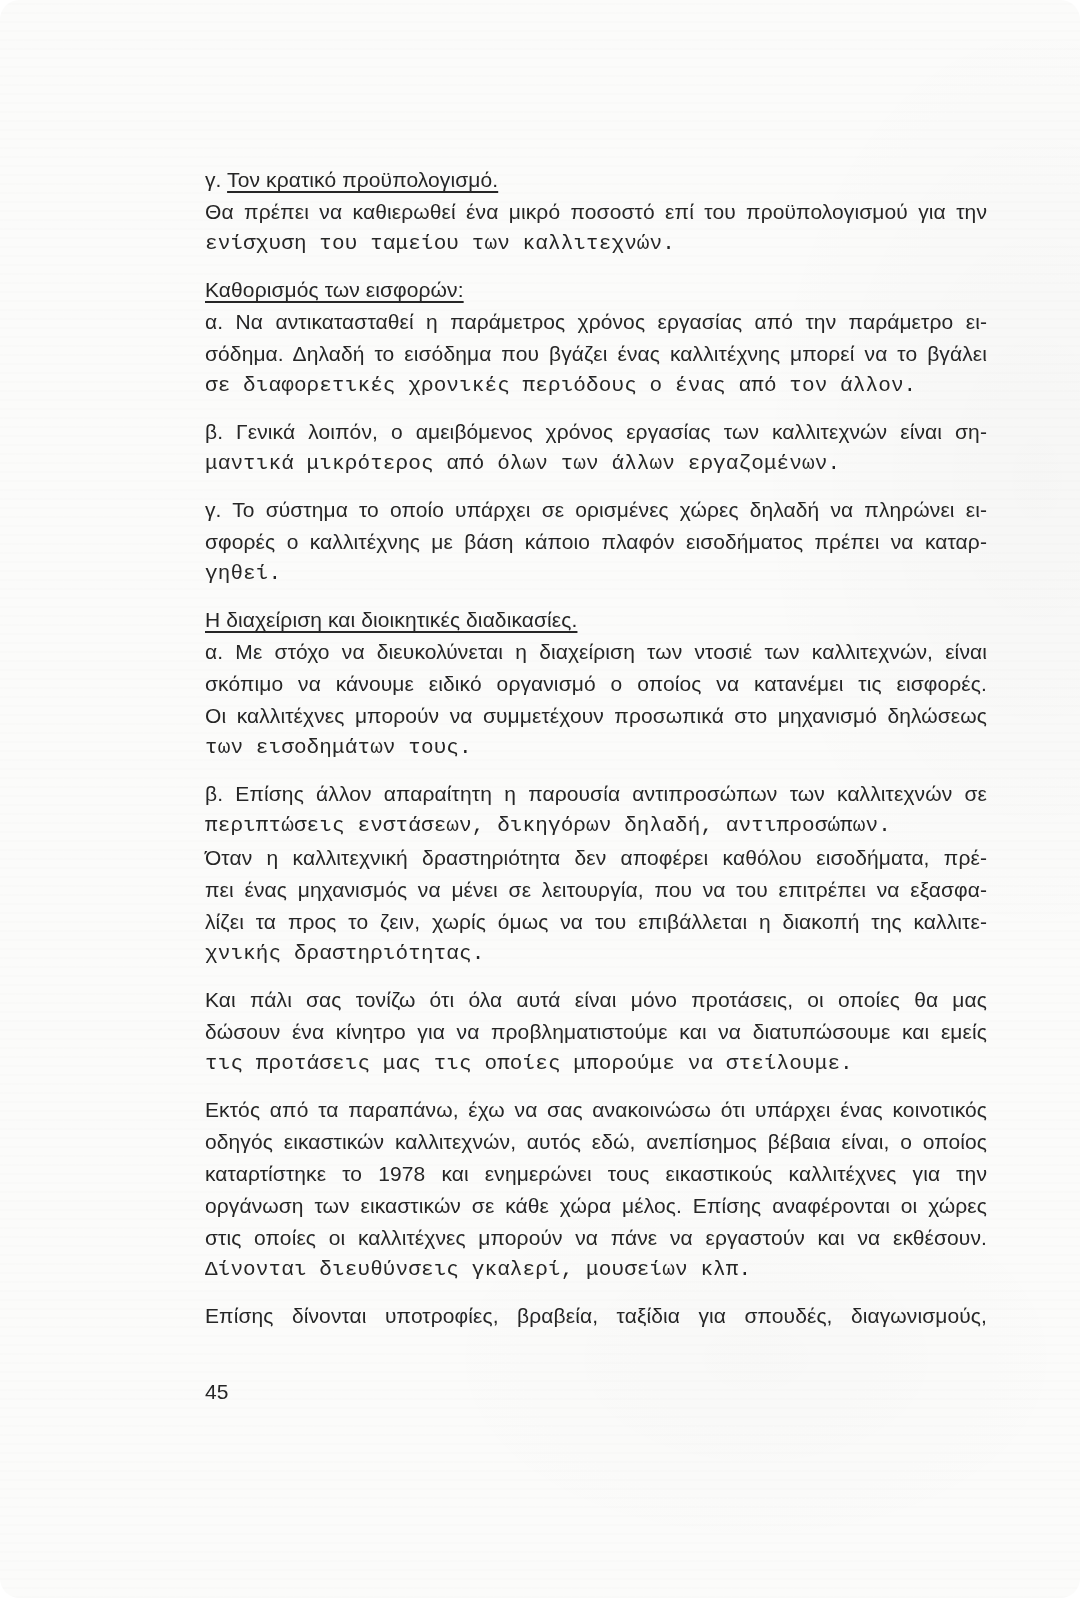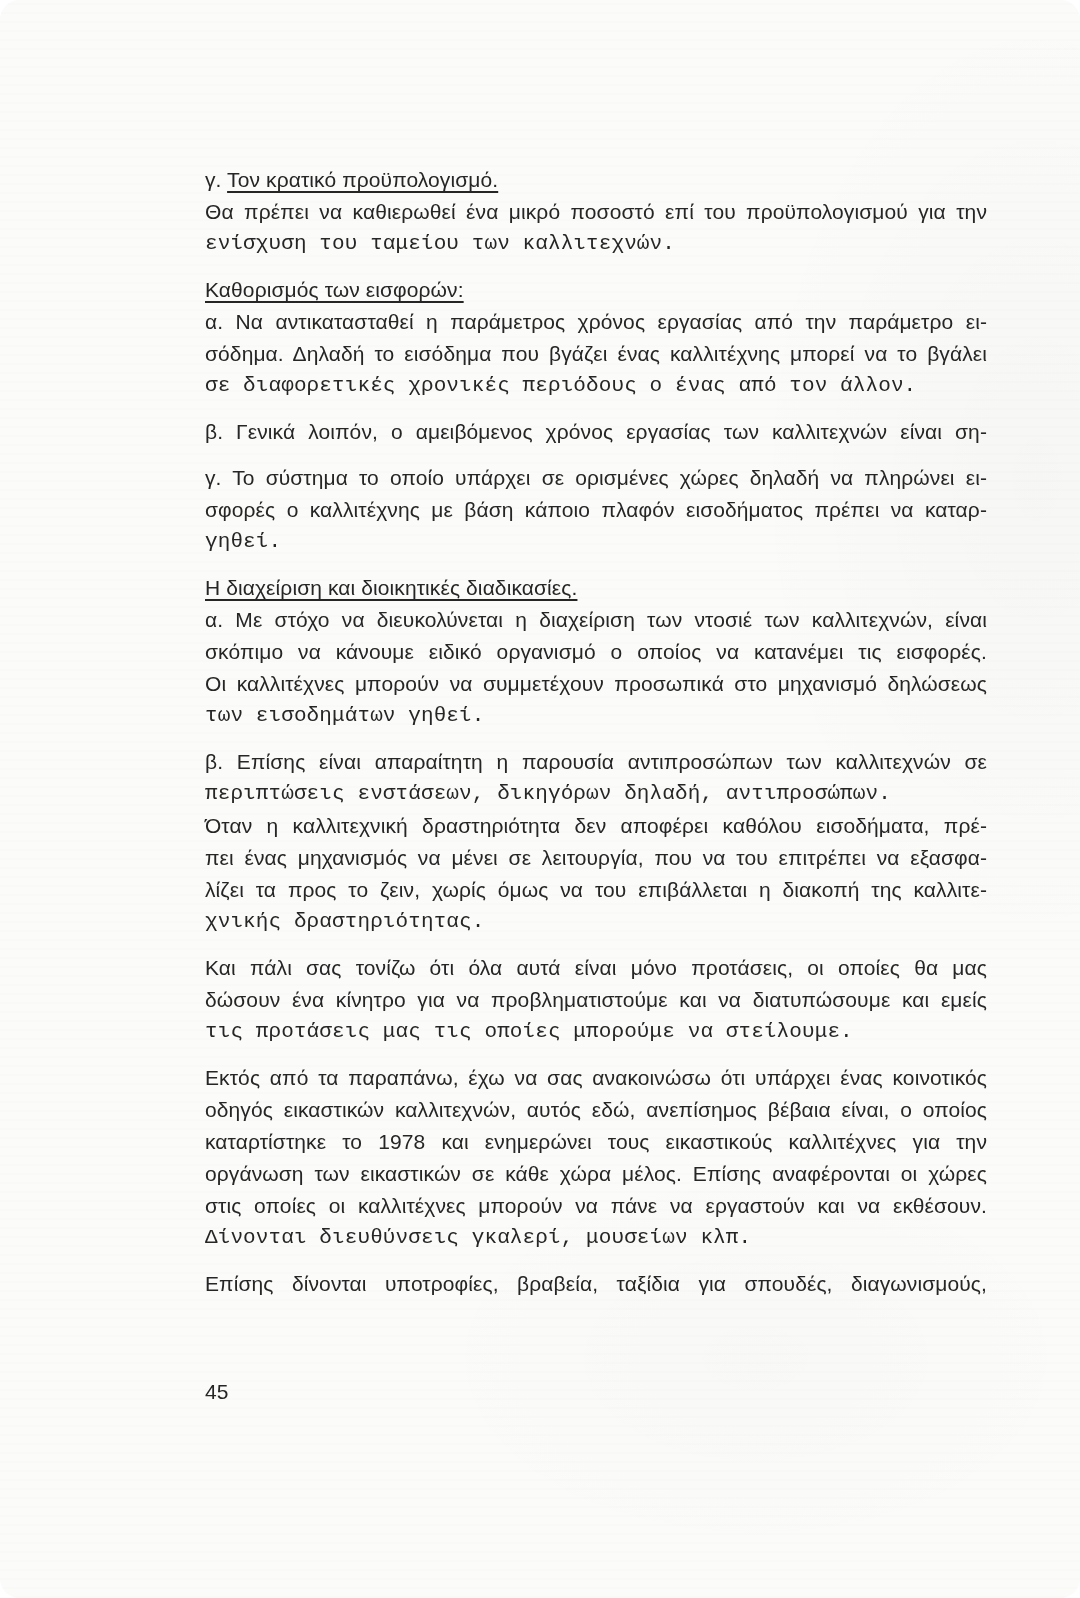--- a/index.html
+++ b/index.html
@@ -68,35 +68,36 @@
         <div class="line last">ενίσχυση του ταμείου των καλλιτεχνών.</div>
       </div>
       <div class="block heading gap"><span class="underlined">Καθορισμός των εισφορών:</span></div>
       <div class="block paragraph">
         <div class="line">α. Να αντικατασταθεί η παράμετρος χρόνος εργασίας από την παράμετρο ει-</div>
         <div class="line">σόδημα. Δηλαδή το εισόδημα που βγάζει ένας καλλιτέχνης μπορεί να το βγάλει</div>
         <div class="line last">σε διαφορετικές χρονικές περιόδους ο ένας από τον άλλον.</div>
       </div>
       <div class="block paragraph gap">
         <div class="line">β. Γενικά λοιπόν, ο αμειβόμενος χρόνος εργασίας των καλλιτεχνών είναι ση-</div>
+        <div class="line last">μαντικά μικρότερος από όλων των άλλων εργαζομένων.</div>
       </div>
       <div class="block paragraph gap">
         <div class="line">γ. Το σύστημα το οποίο υπάρχει σε ορισμένες χώρες δηλαδή να πληρώνει ει-</div>
         <div class="line">σφορές ο καλλιτέχνης με βάση κάποιο πλαφόν εισοδήματος πρέπει να καταρ-</div>
         <div class="line last">γηθεί.</div>
       </div>
       <div class="block heading gap"><span class="underlined">Η διαχείριση και διοικητικές διαδικασίες.</span></div>
       <div class="block paragraph">
         <div class="line">α. Με στόχο να διευκολύνεται η διαχείριση των ντοσιέ των καλλιτεχνών, είναι</div>
         <div class="line">σκόπιμο να κάνουμε ειδικό οργανισμό ο οποίος να κατανέμει τις εισφορές.</div>
         <div class="line">Οι καλλιτέχνες μπορούν να συμμετέχουν προσωπικά στο μηχανισμό δηλώσεως</div>
-        <div class="line last">των εισοδημάτων γηθεί.</div>
+        <div class="line last">των εισοδημάτων τους.</div>
       </div>
       <div class="block paragraph gap">
-        <div class="line">β. Επίσης είναι απαραίτητη η παρουσία αντιπροσώπων των καλλιτεχνών σε</div>
+        <div class="line">β. Επίσης άλλον απαραίτητη η παρουσία αντιπροσώπων των καλλιτεχνών σε</div>
         <div class="line last">περιπτώσεις ενστάσεων, δικηγόρων δηλαδή, αντιπροσώπων.</div>
       </div>
       <div class="block paragraph">
         <div class="line">Όταν η καλλιτεχνική δραστηριότητα δεν αποφέρει καθόλου εισοδήματα, πρέ-</div>
         <div class="line">πει ένας μηχανισμός να μένει σε λειτουργία, που να του επιτρέπει να εξασφα-</div>
         <div class="line">λίζει τα προς το ζειν, χωρίς όμως να του επιβάλλεται η διακοπή της καλλιτε-</div>
         <div class="line last">χνικής δραστηριότητας.</div>
       </div>
       <div class="block paragraph gap">
         <div class="line">Και πάλι σας τονίζω ότι όλα αυτά είναι μόνο προτάσεις, οι οποίες θα μας</div>

